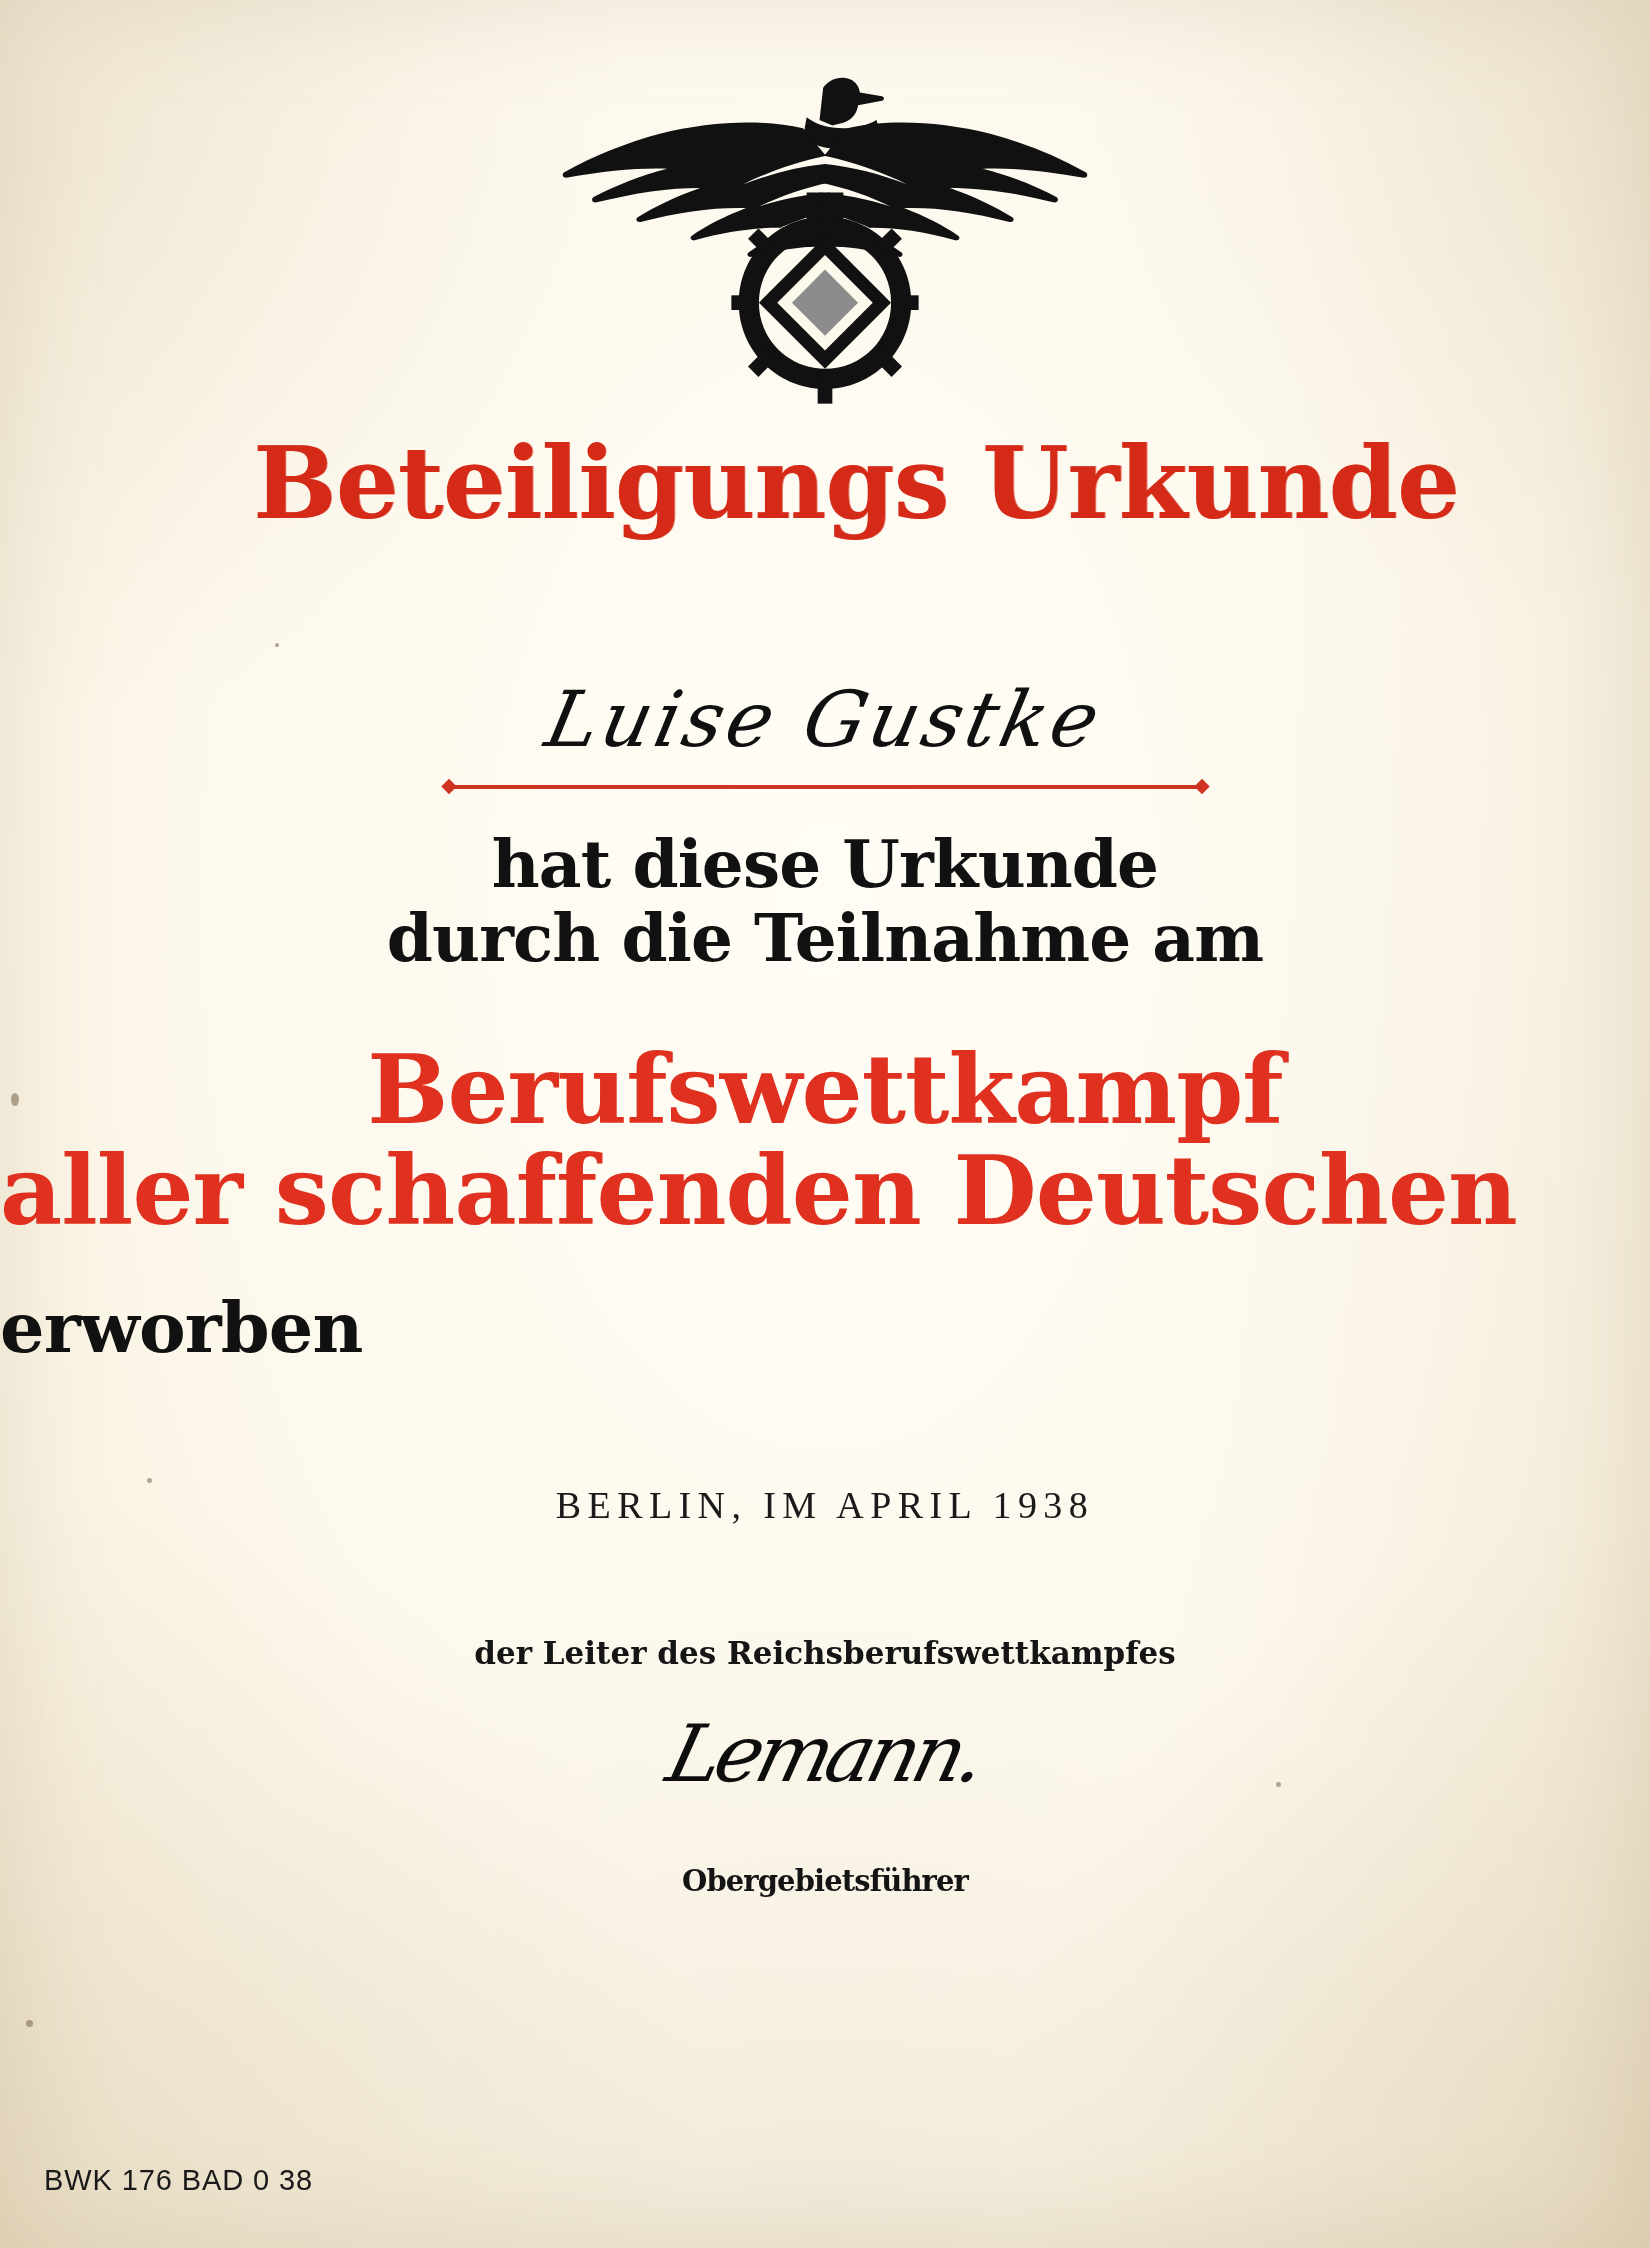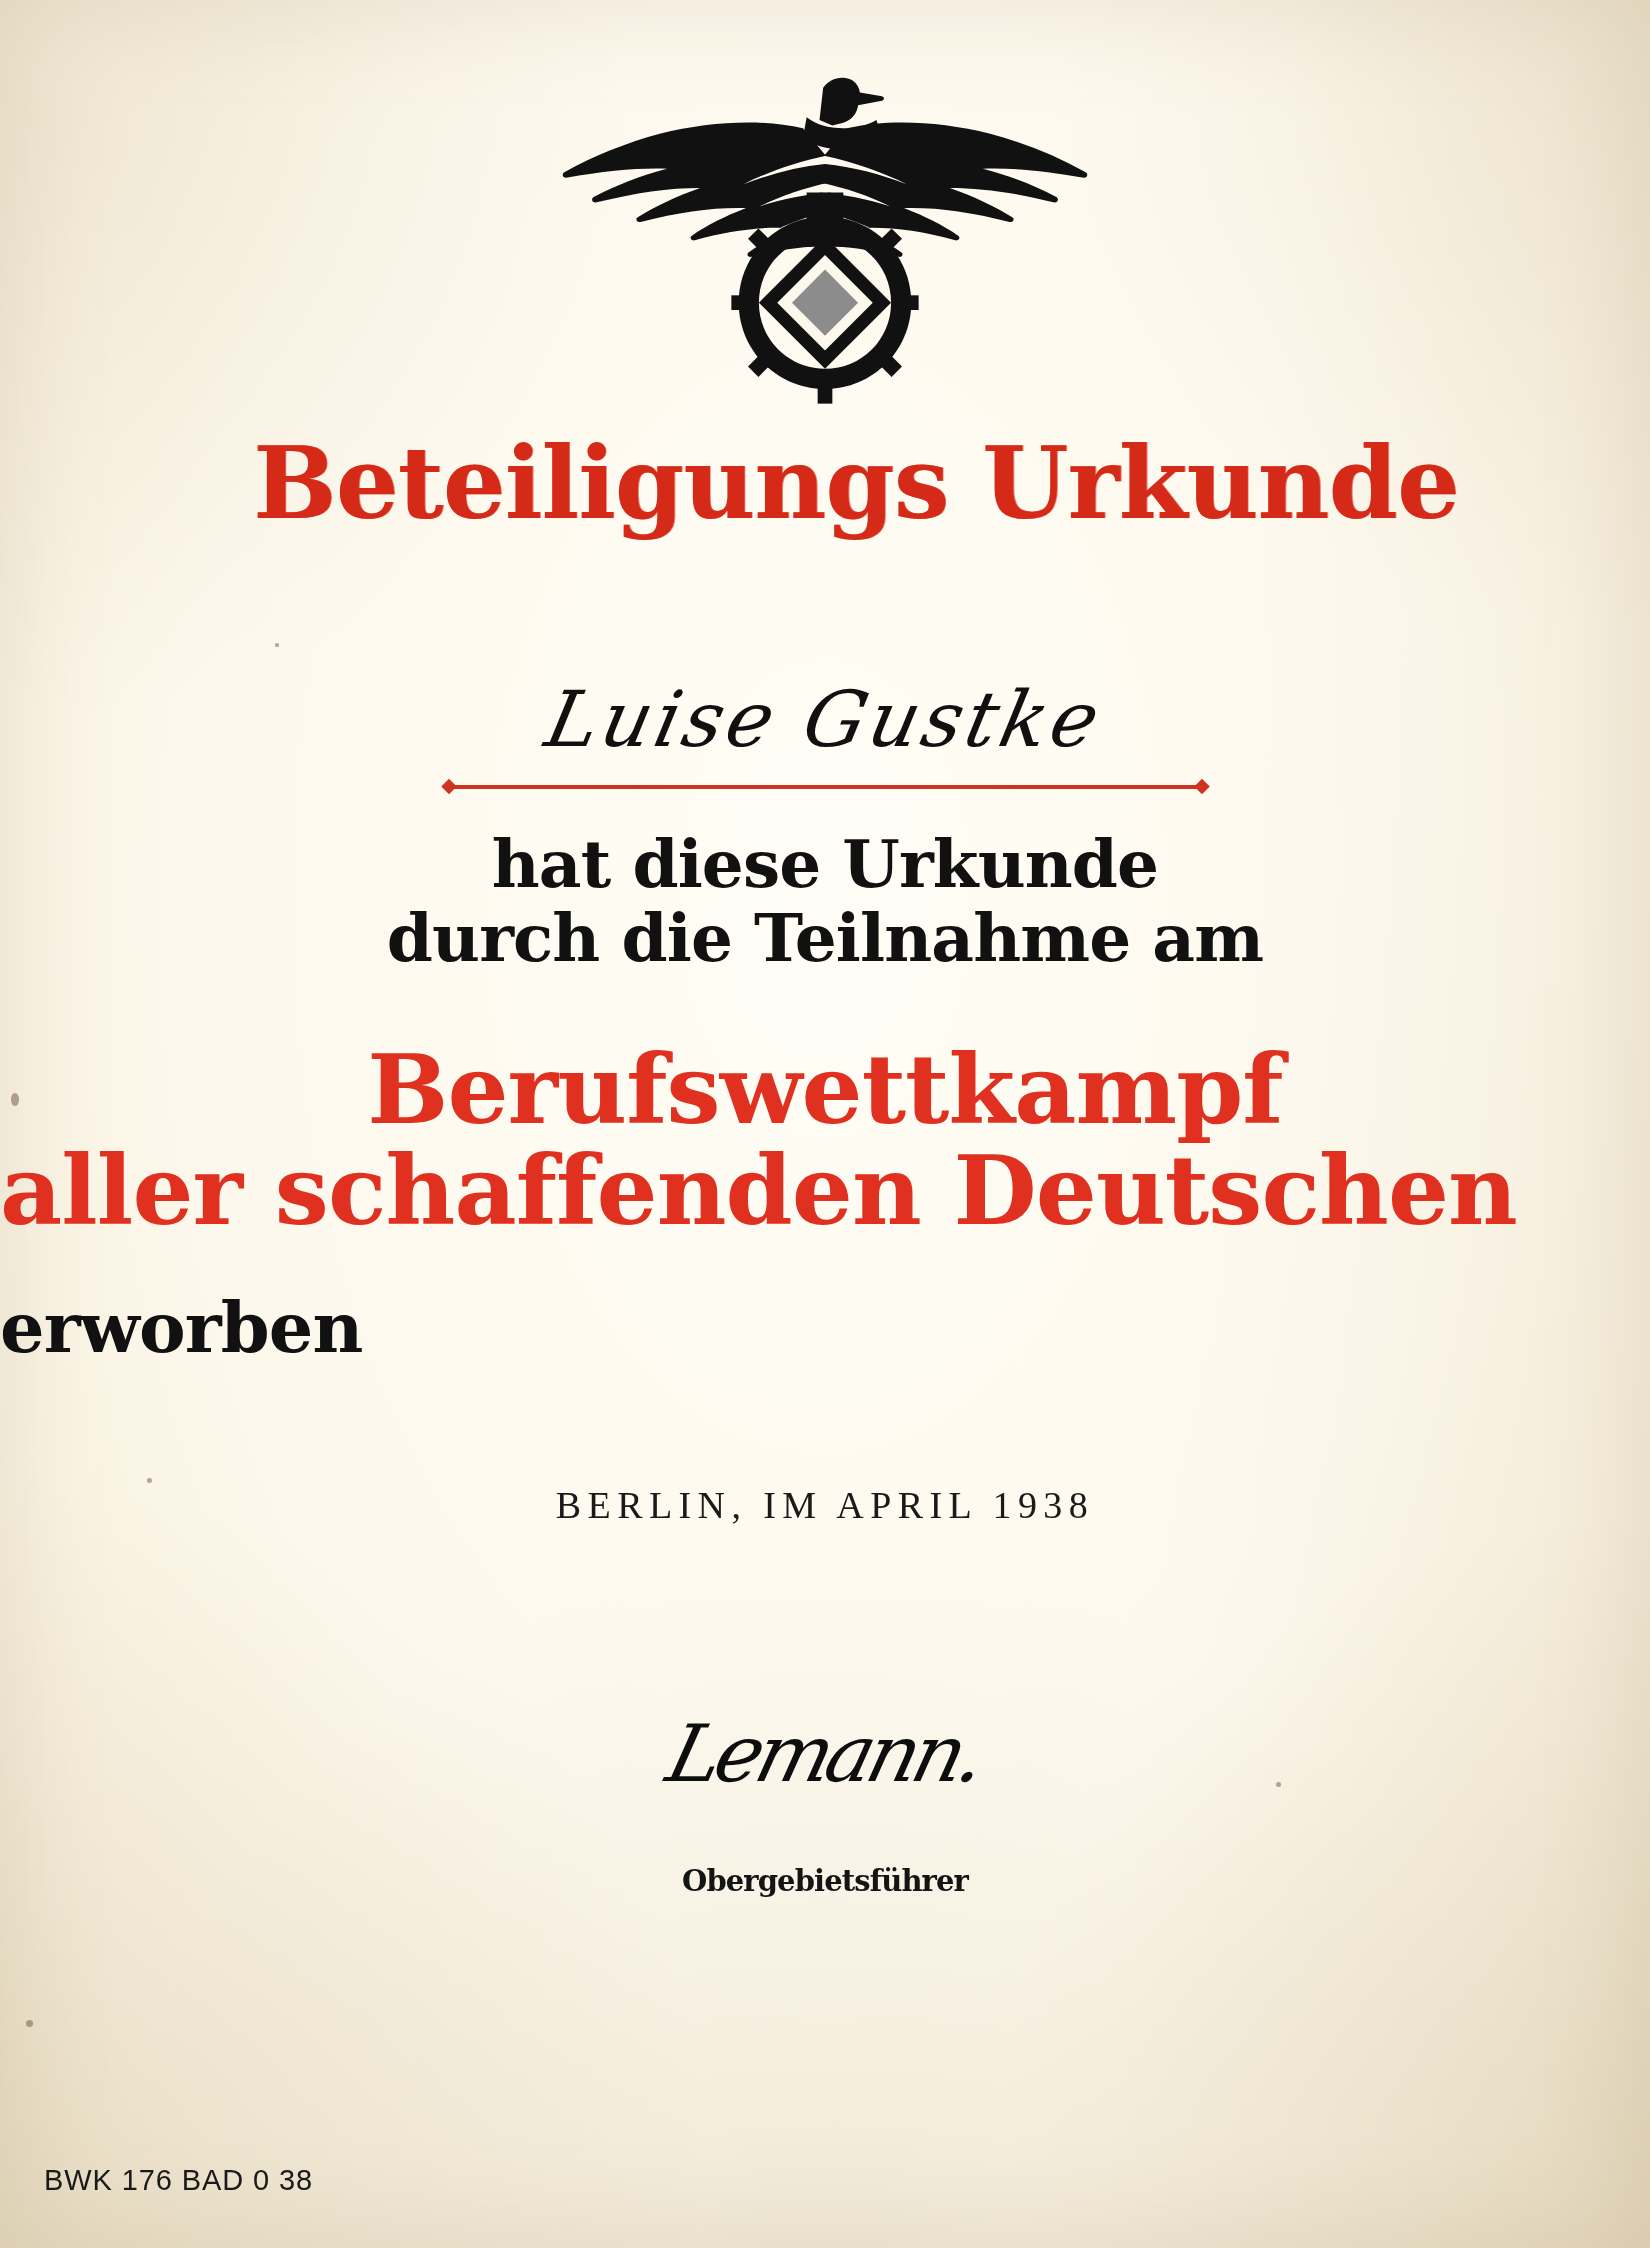--- a/index.html
+++ b/index.html
@@ -275,20 +275,21 @@
   <div class="line-sub l1 fraktur">hat diese Urkunde</div>
   <div class="line-sub l2 fraktur">durch die Teilnahme am</div>
 
   <div class="award-1 fraktur">Berufswettkampf</div>
   <div class="award-2 fraktur">aller schaffenden Deutschen</div>
 
   <div class="acquired fraktur">erworben</div>
 
   <div class="place-date">BERLIN, IM APRIL 1938</div>
 
+  <div class="signer-title fraktur">der Leiter des Reichsberufswettkampfes</div>
   <div class="signature">
     <span>Lemann.</span>
   </div>
   <div class="signer-rank fraktur">Obergebietsführer</div>
 
   <div class="footer-code">BWK 176 BAD 0 38</div>
 
 </div>
 
 

